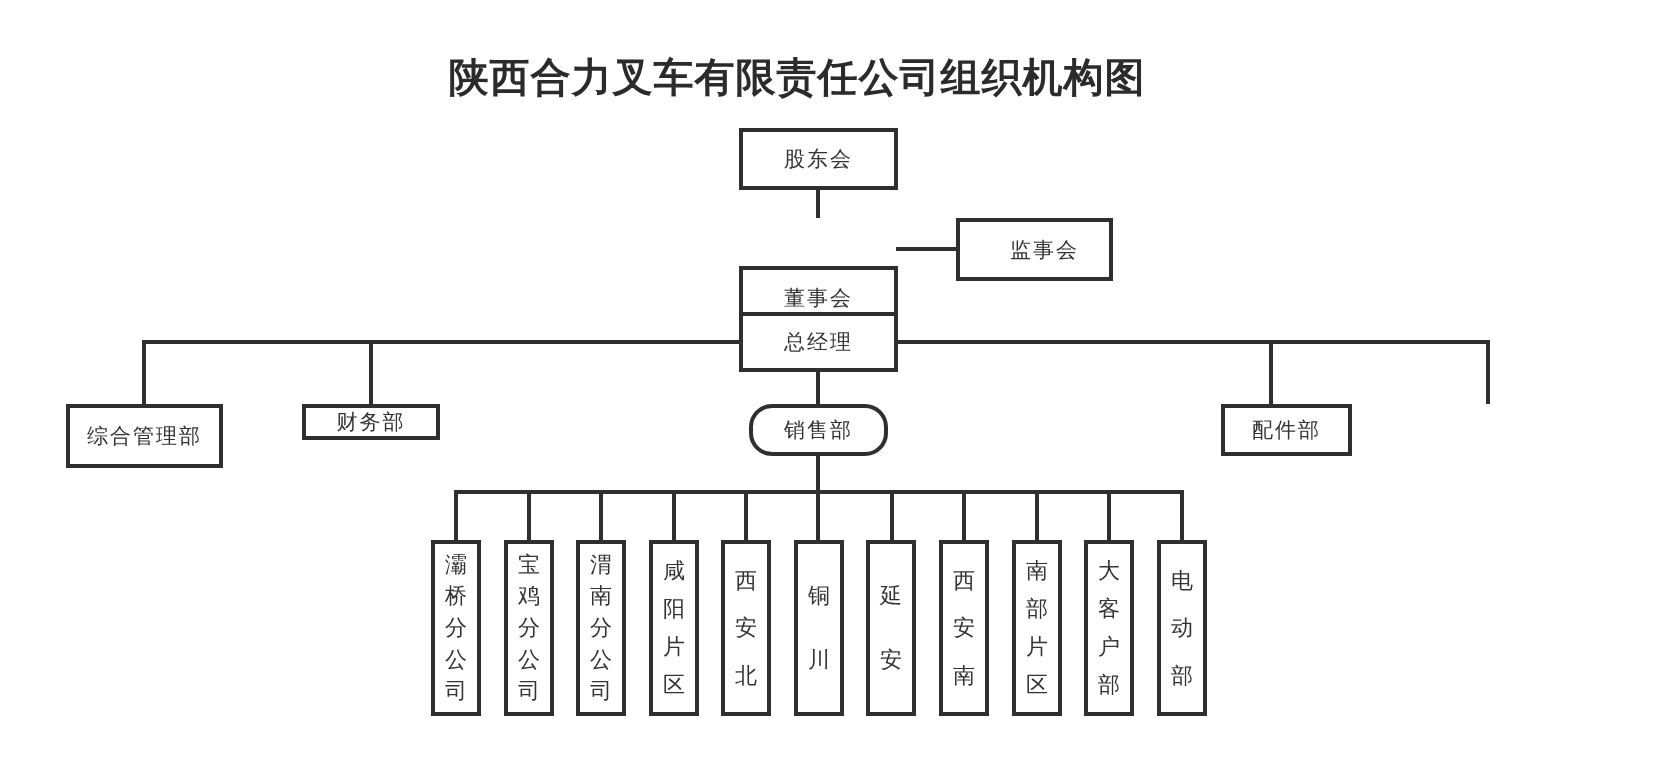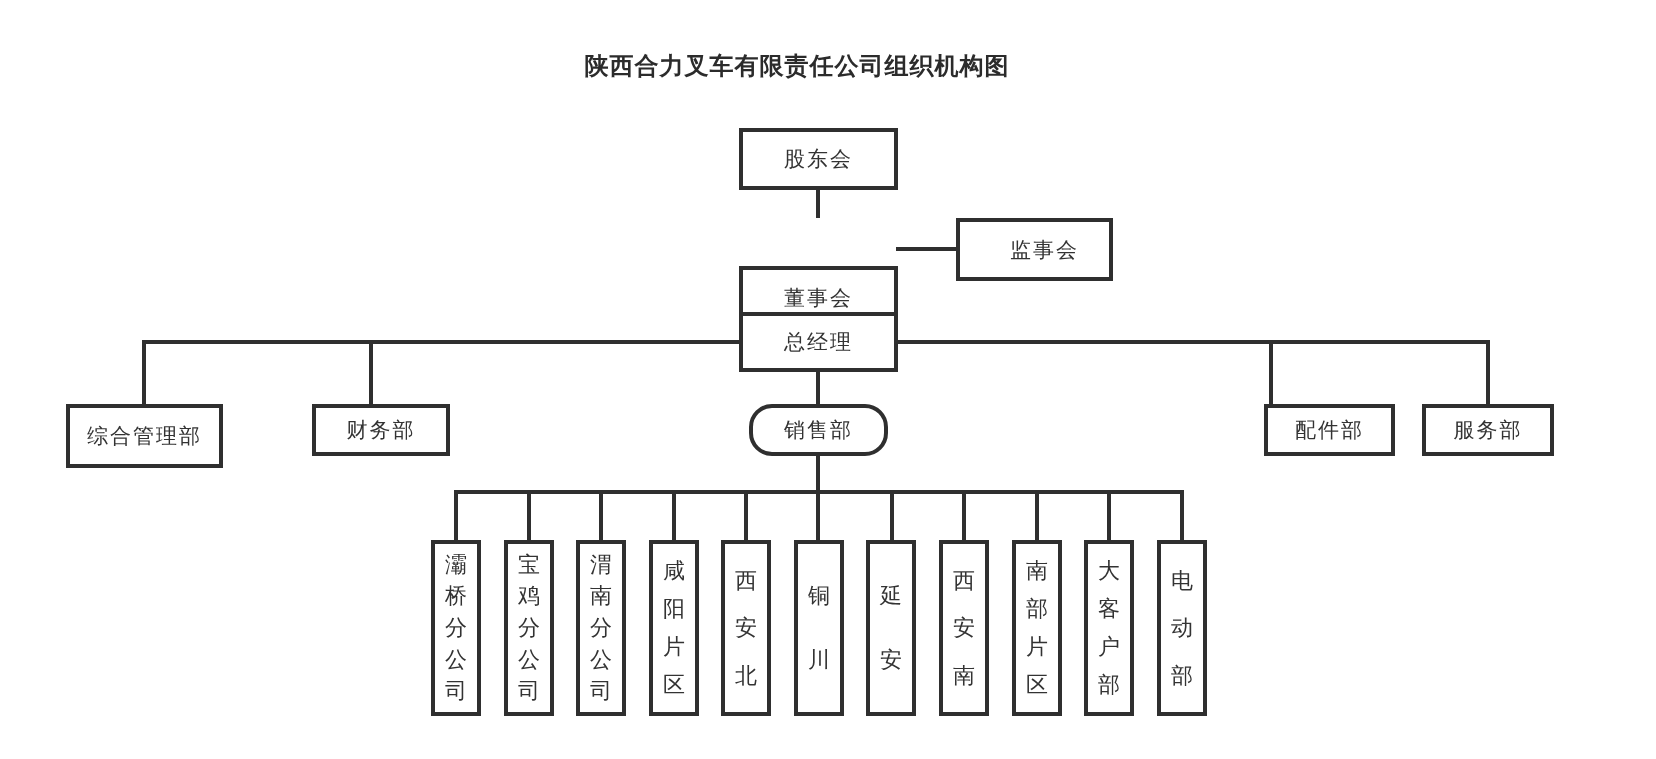--- a/index.html
+++ b/index.html
@@ -20,21 +20,21 @@
     color: var(--text);
   }
   .title {
     position: absolute;
     left: 0;
     top: 50px;
     width: 1594px;
     text-align: center;
     font-family: "Liberation Sans", "DejaVu Sans", sans-serif;
     font-weight: bold;
-    font-size: 24px;
+    font-size: 40px;
     letter-spacing: 1px;
     color: var(--title);
   }
   .node {
     position: absolute;
     border: 4px solid var(--line);
     background: var(--background);
     display: flex;
     align-items: center;
     justify-content: center;
@@ -94,24 +94,23 @@
 
   <div class="h-line" style="left:142px; top:340px; width:599px;"></div>
   <div class="h-line" style="left:896px; top:340px; width:594px;"></div>
   <div class="v-line" style="left:142px; top:340px; height:64px;"></div>
   <div class="v-line" style="left:369px; top:340px; height:64px;"></div>
   <div class="v-line" style="left:1269px; top:340px; height:64px;"></div>
   <div class="v-line" style="left:1486px; top:340px; height:64px;"></div>
   <div class="v-line" style="left:816px; top:372px; height:32px;"></div>
 
   <div class="node" style="left:66px; top:404px; width:157px; height:64px;">综合管理部</div>
-  <div class="node" style="left:312px; top:404px; width:138px; height:52px;">财务部</div>
+  <div class="node" style="left:302px; top:404px; width:138px; height:36px;">财务部</div>
   <div class="node" style="left:749px; top:404px; width:139px; height:52px;border-radius:23px;">销售部</div>
-  <div class="node" style="left:1264px; top:404px; width:131px; height:52px;">配件部</div>
-  <div class="node" style="left:1422px; top:404px; width:132px; height:52px;">服务部</div>
+  <div class="node" style="left:1221px; top:404px; width:131px; height:52px;">配件部</div>
 
   <div class="v-line" style="left:816px; top:456px; height:34px;"></div>
   <div class="h-line" style="left:454px; top:490px; width:730px;"></div>
 
   <div class="v-line" style="left:454px; top:490px; height:50px;"></div>
   <div class="v-line" style="left:527px; top:490px; height:50px;"></div>
   <div class="v-line" style="left:599px; top:490px; height:50px;"></div>
   <div class="v-line" style="left:672px; top:490px; height:50px;"></div>
   <div class="v-line" style="left:744px; top:490px; height:50px;"></div>
   <div class="v-line" style="left:816px; top:490px; height:50px;"></div>

